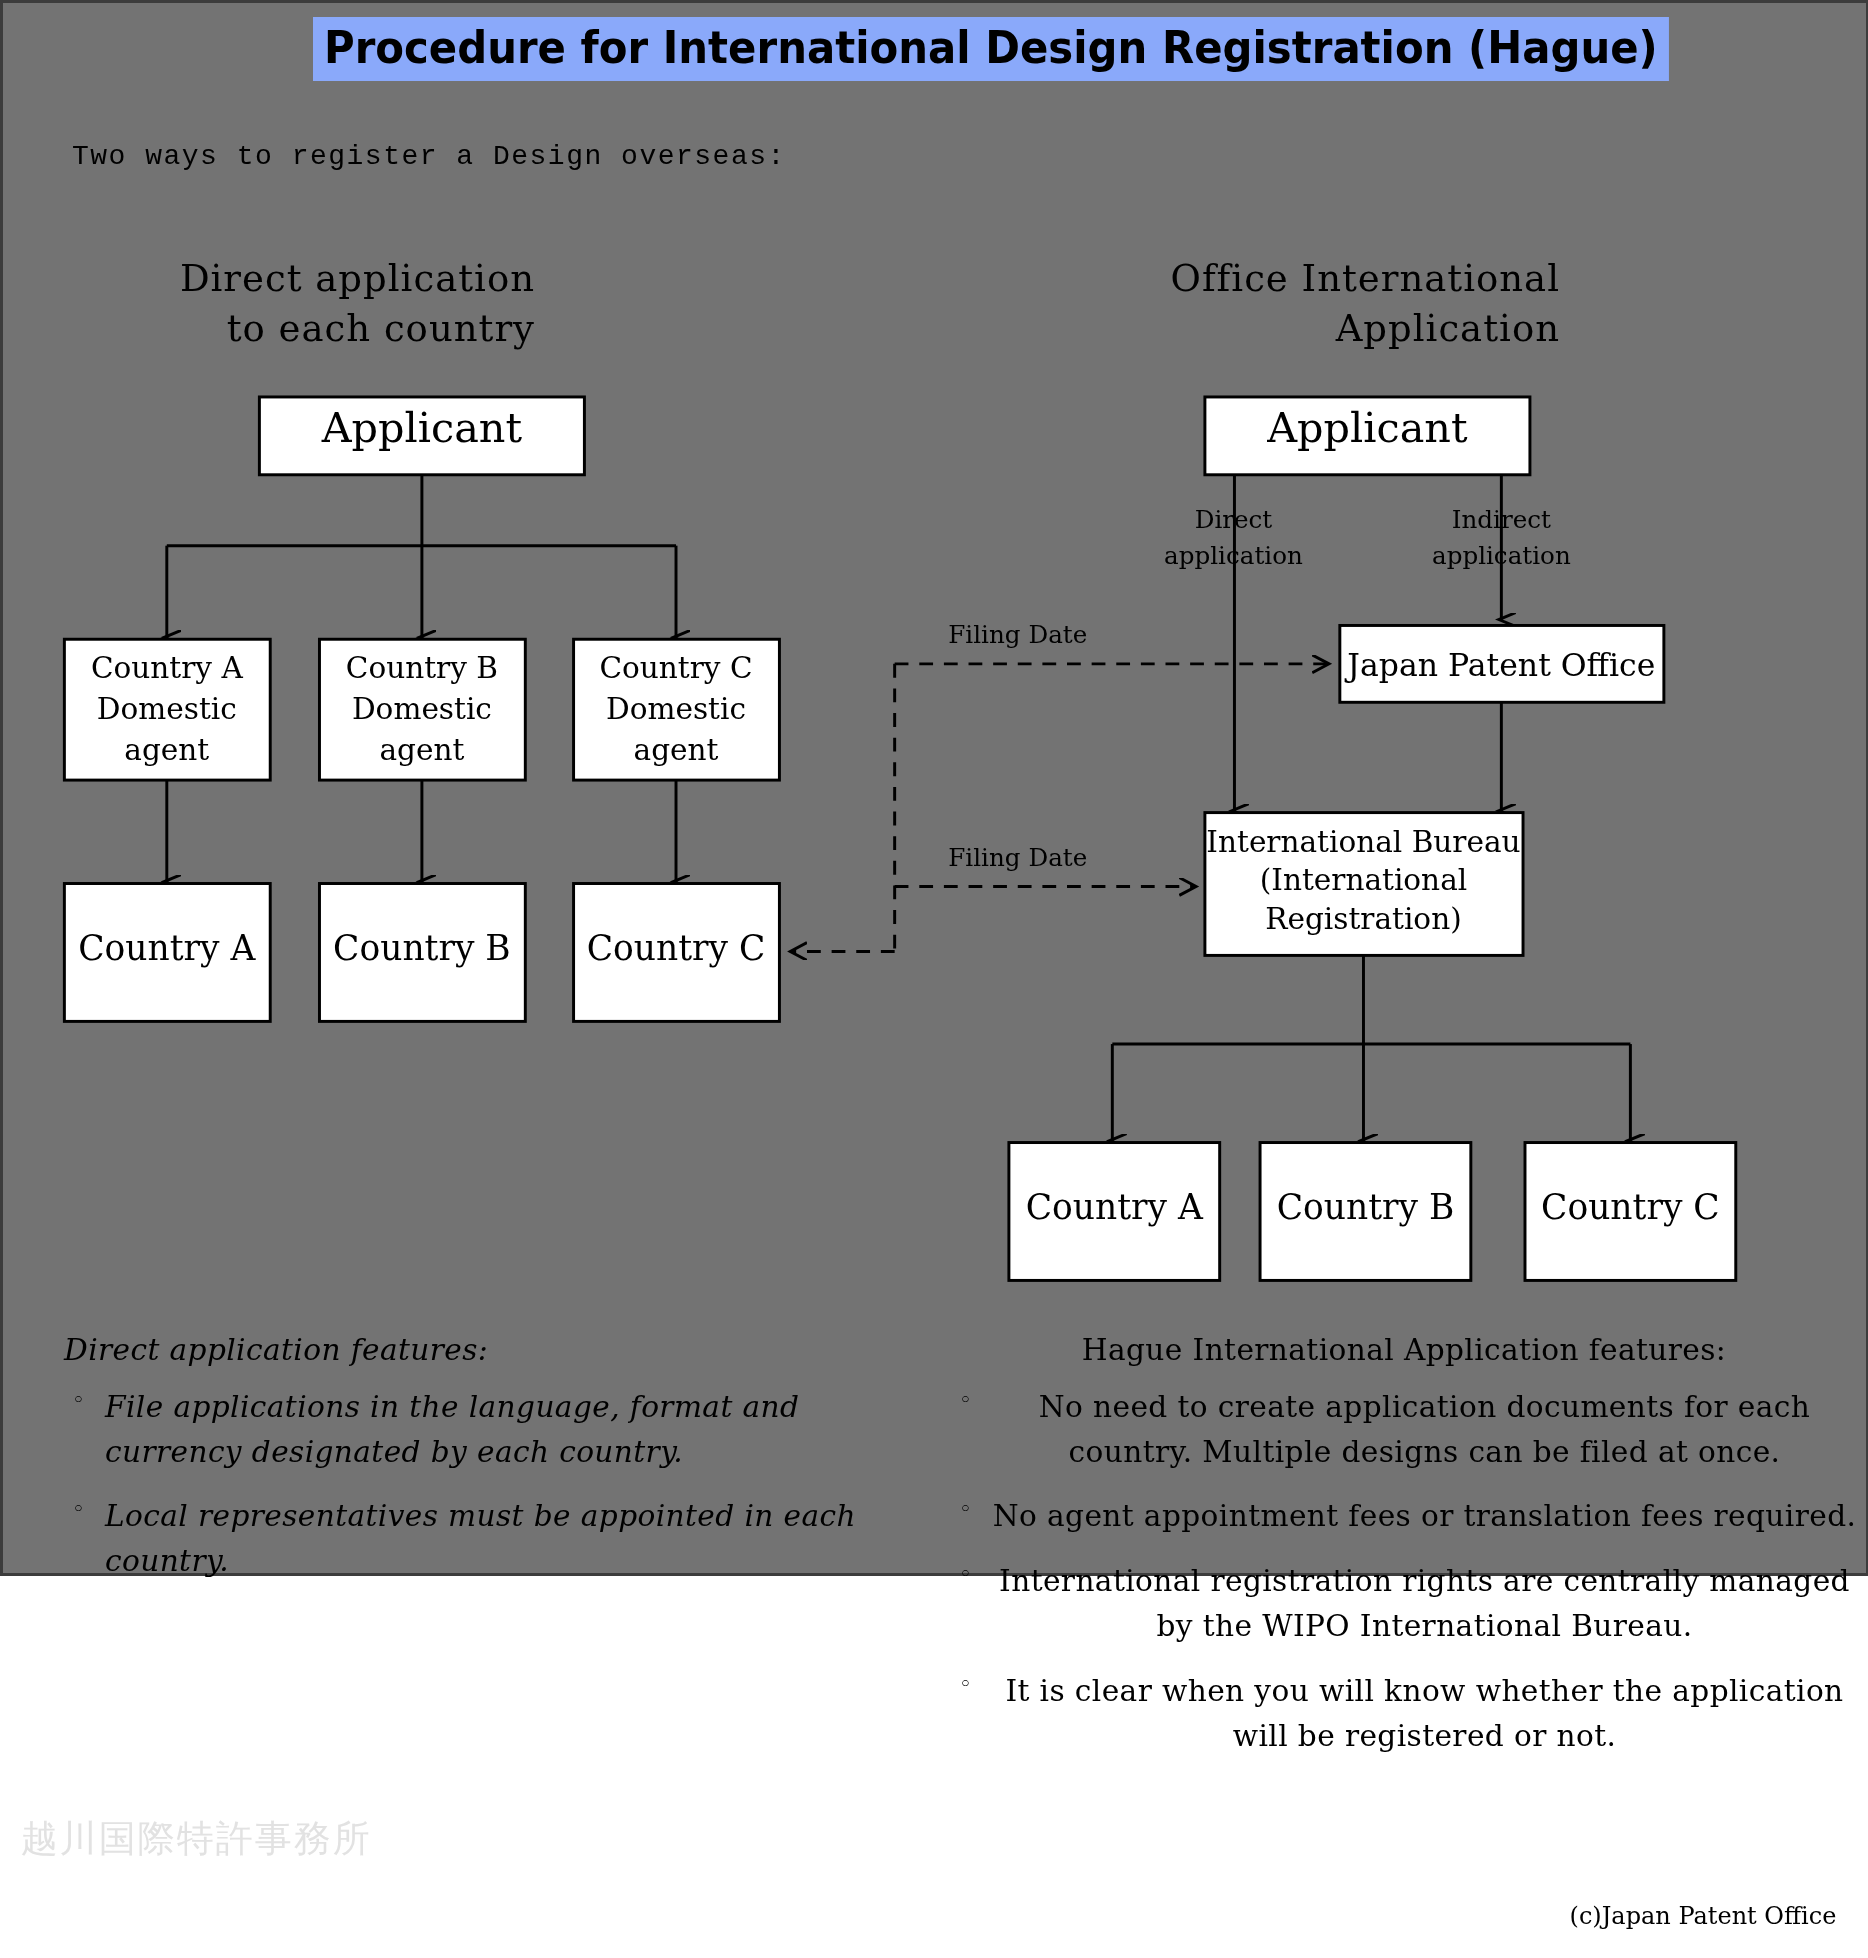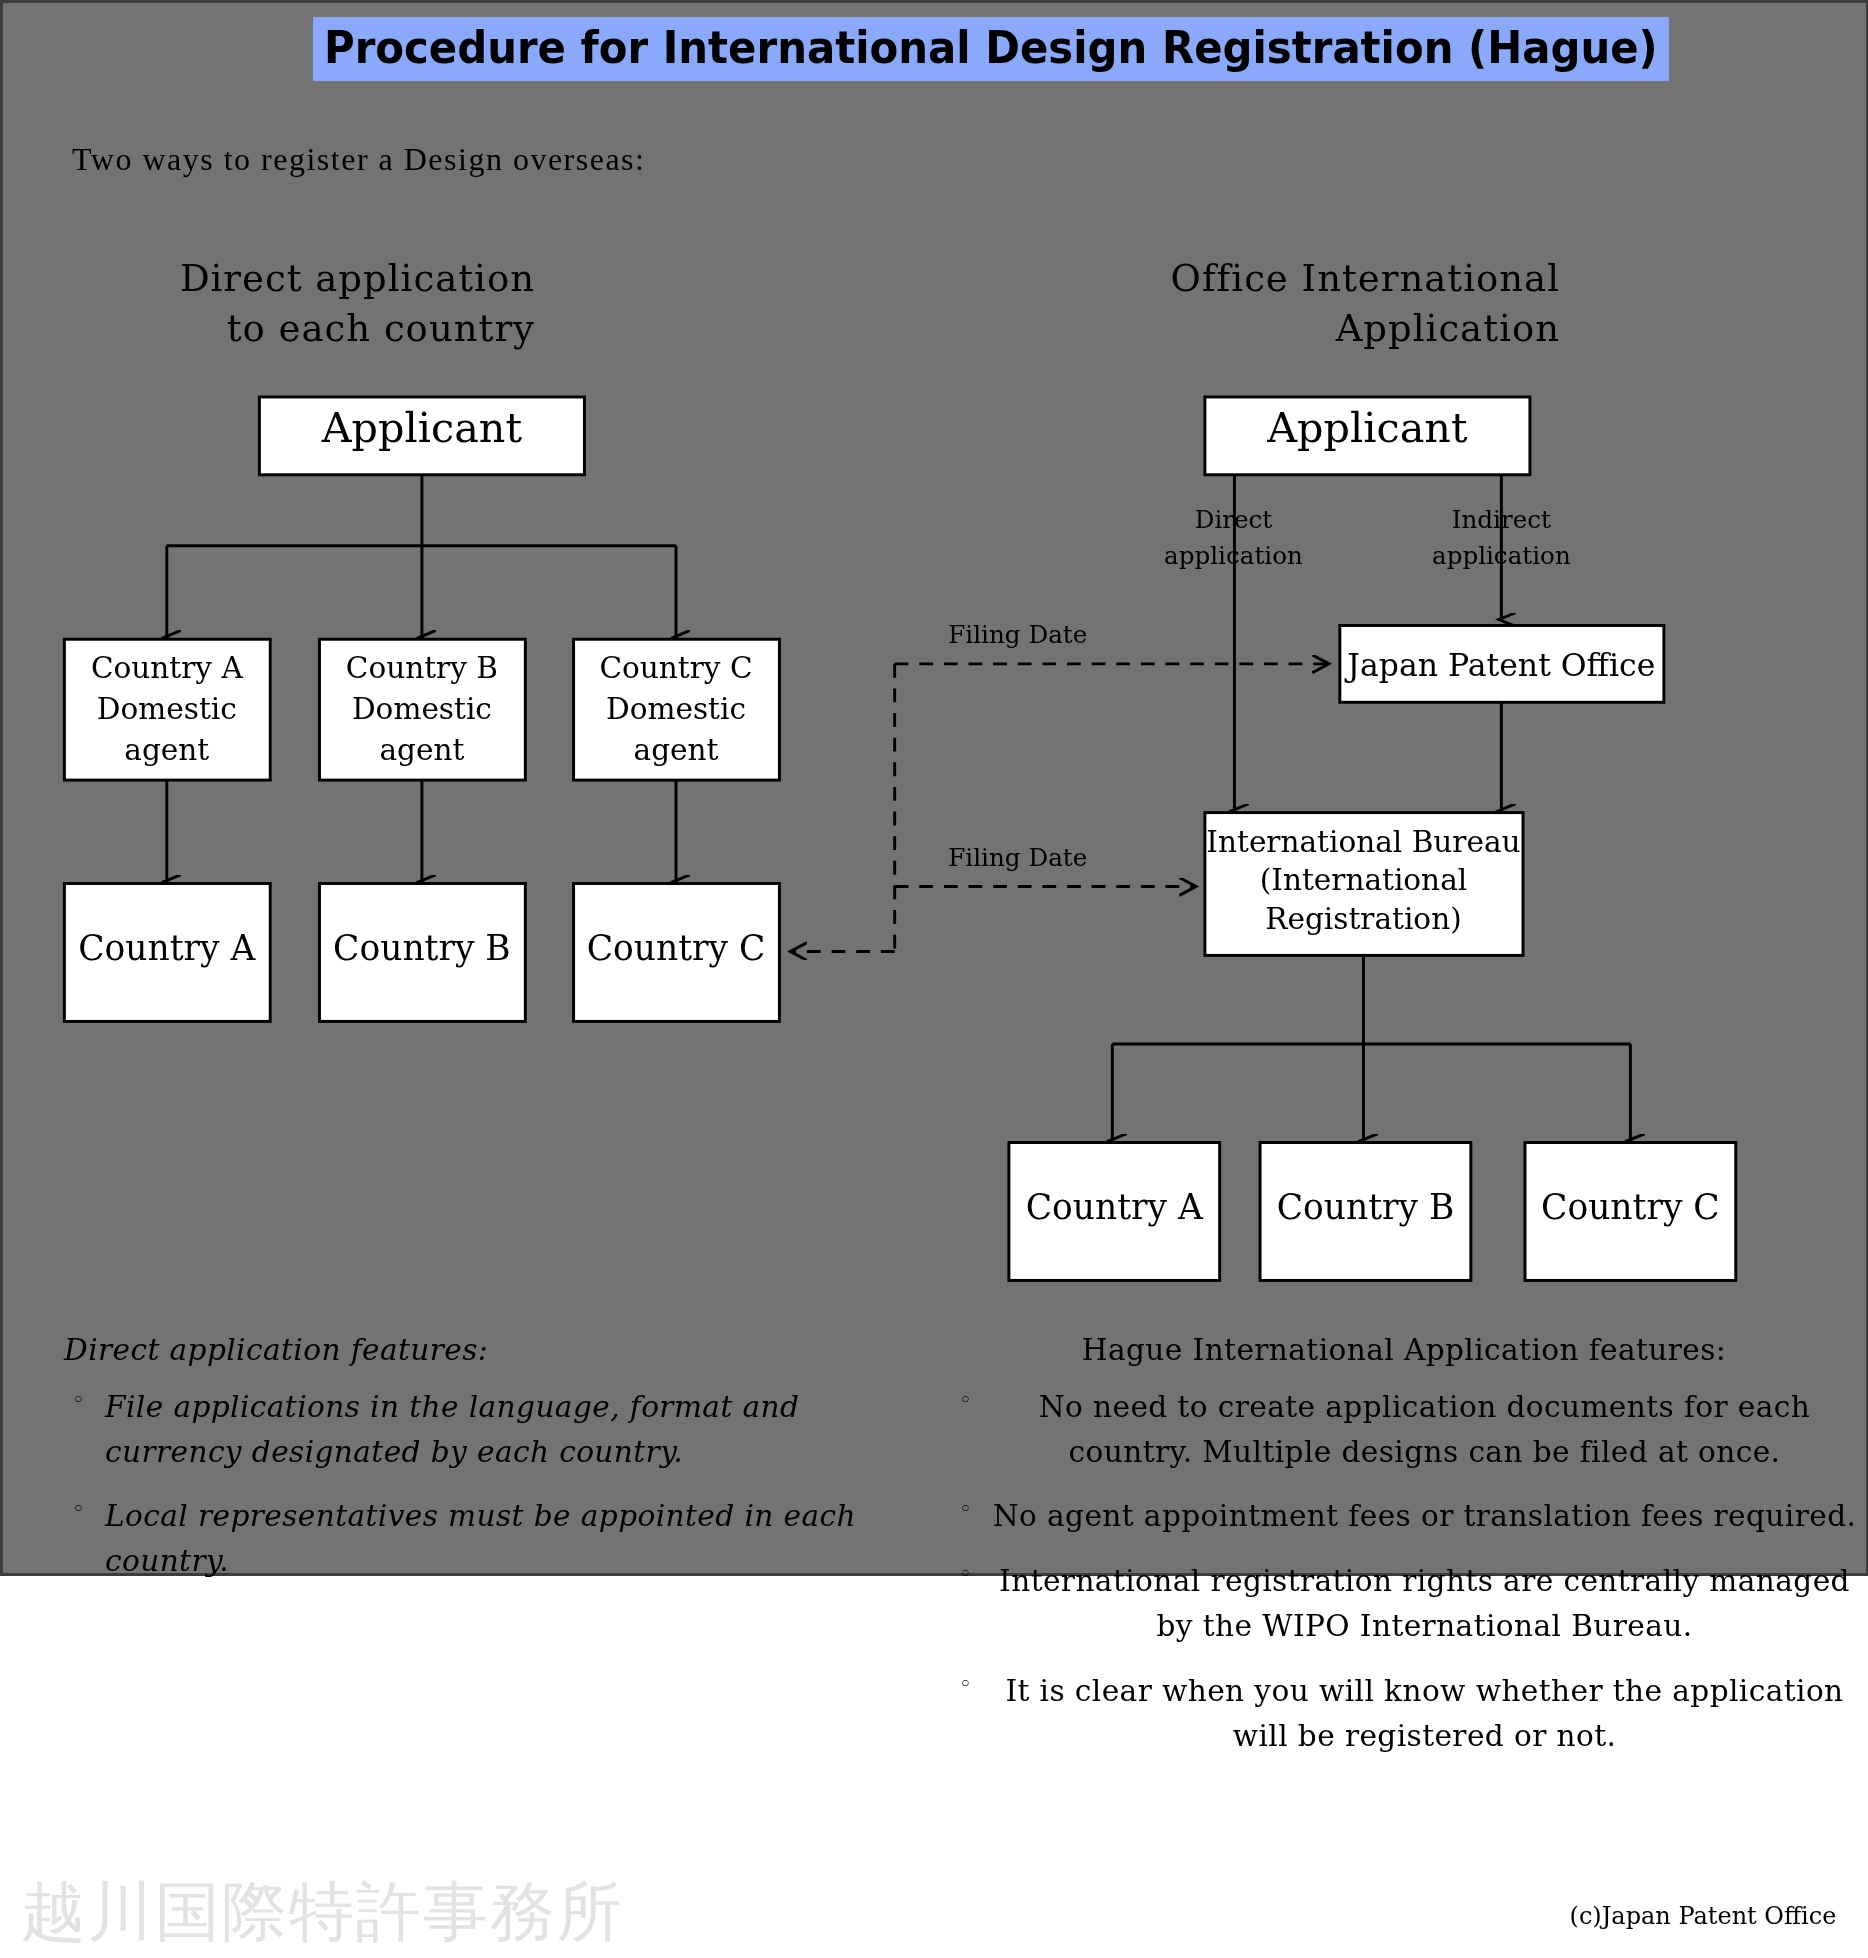--- a/index.html
+++ b/index.html
@@ -26,22 +26,22 @@
     font-weight:bold;
     line-height:1.22;
     padding:3.9px 11.8px 5.9px 11.8px;
     letter-spacing:0px;
     transform:scaleX(0.93);
     transform-origin:left top;
     white-space:nowrap;
   }
   .lead{
     position:absolute;left:69px;top:138px;
-    font-family:Liberation Serif, serif;
-    font-size:32px;letter-spacing:1.5px;white-space:nowrap;color:#000;
+    font-family:Liberation Mono, monospace;
+    font-size:28px;letter-spacing:1.5px;white-space:nowrap;color:#000;
   }
   .colhead{
     position:absolute;
     font-family:"DejaVu Serif", serif;
     font-size:37px;line-height:1.35;text-align:right;color:#000;
     letter-spacing:1px;
   }
   #head-left{left:128px;top:251px;width:404px;}
   #head-right{left:1064px;top:251px;width:493px;}
 
@@ -69,23 +69,23 @@
   #feat-right{left:948px;top:1330px;width:906px;text-align:center;}
   .feat-title{margin:0 0 17.7px 0;white-space:nowrap;}
   .feat-list{margin:0;padding:0;list-style:none;}
   .feat-list li{
     position:relative;padding-left:41px;margin-bottom:19.7px;line-height:1.52;
   }
   .feat-list li .bullet{
     position:absolute;left:7.9px;top:1px;font-size:21.7px;line-height:1.3;
   }
   .watermark{
-    position:absolute;left:17.7px;top:1865px;
+    position:absolute;left:17.7px;top:1811px;
     font-family:"DejaVu Sans", sans-serif;
-    font-size:65px;color:#e2e2e2;white-space:nowrap;letter-spacing:2px;
+    font-size:37px;color:#e2e2e2;white-space:nowrap;letter-spacing:2px;
   }
   .copyright{
     position:absolute;right:29.6px;top:1899px;
     font-family:"DejaVu Serif", serif;
     font-size:24px;color:#000;white-space:nowrap;
   }
 </style>
 </head>
 <body>
 

